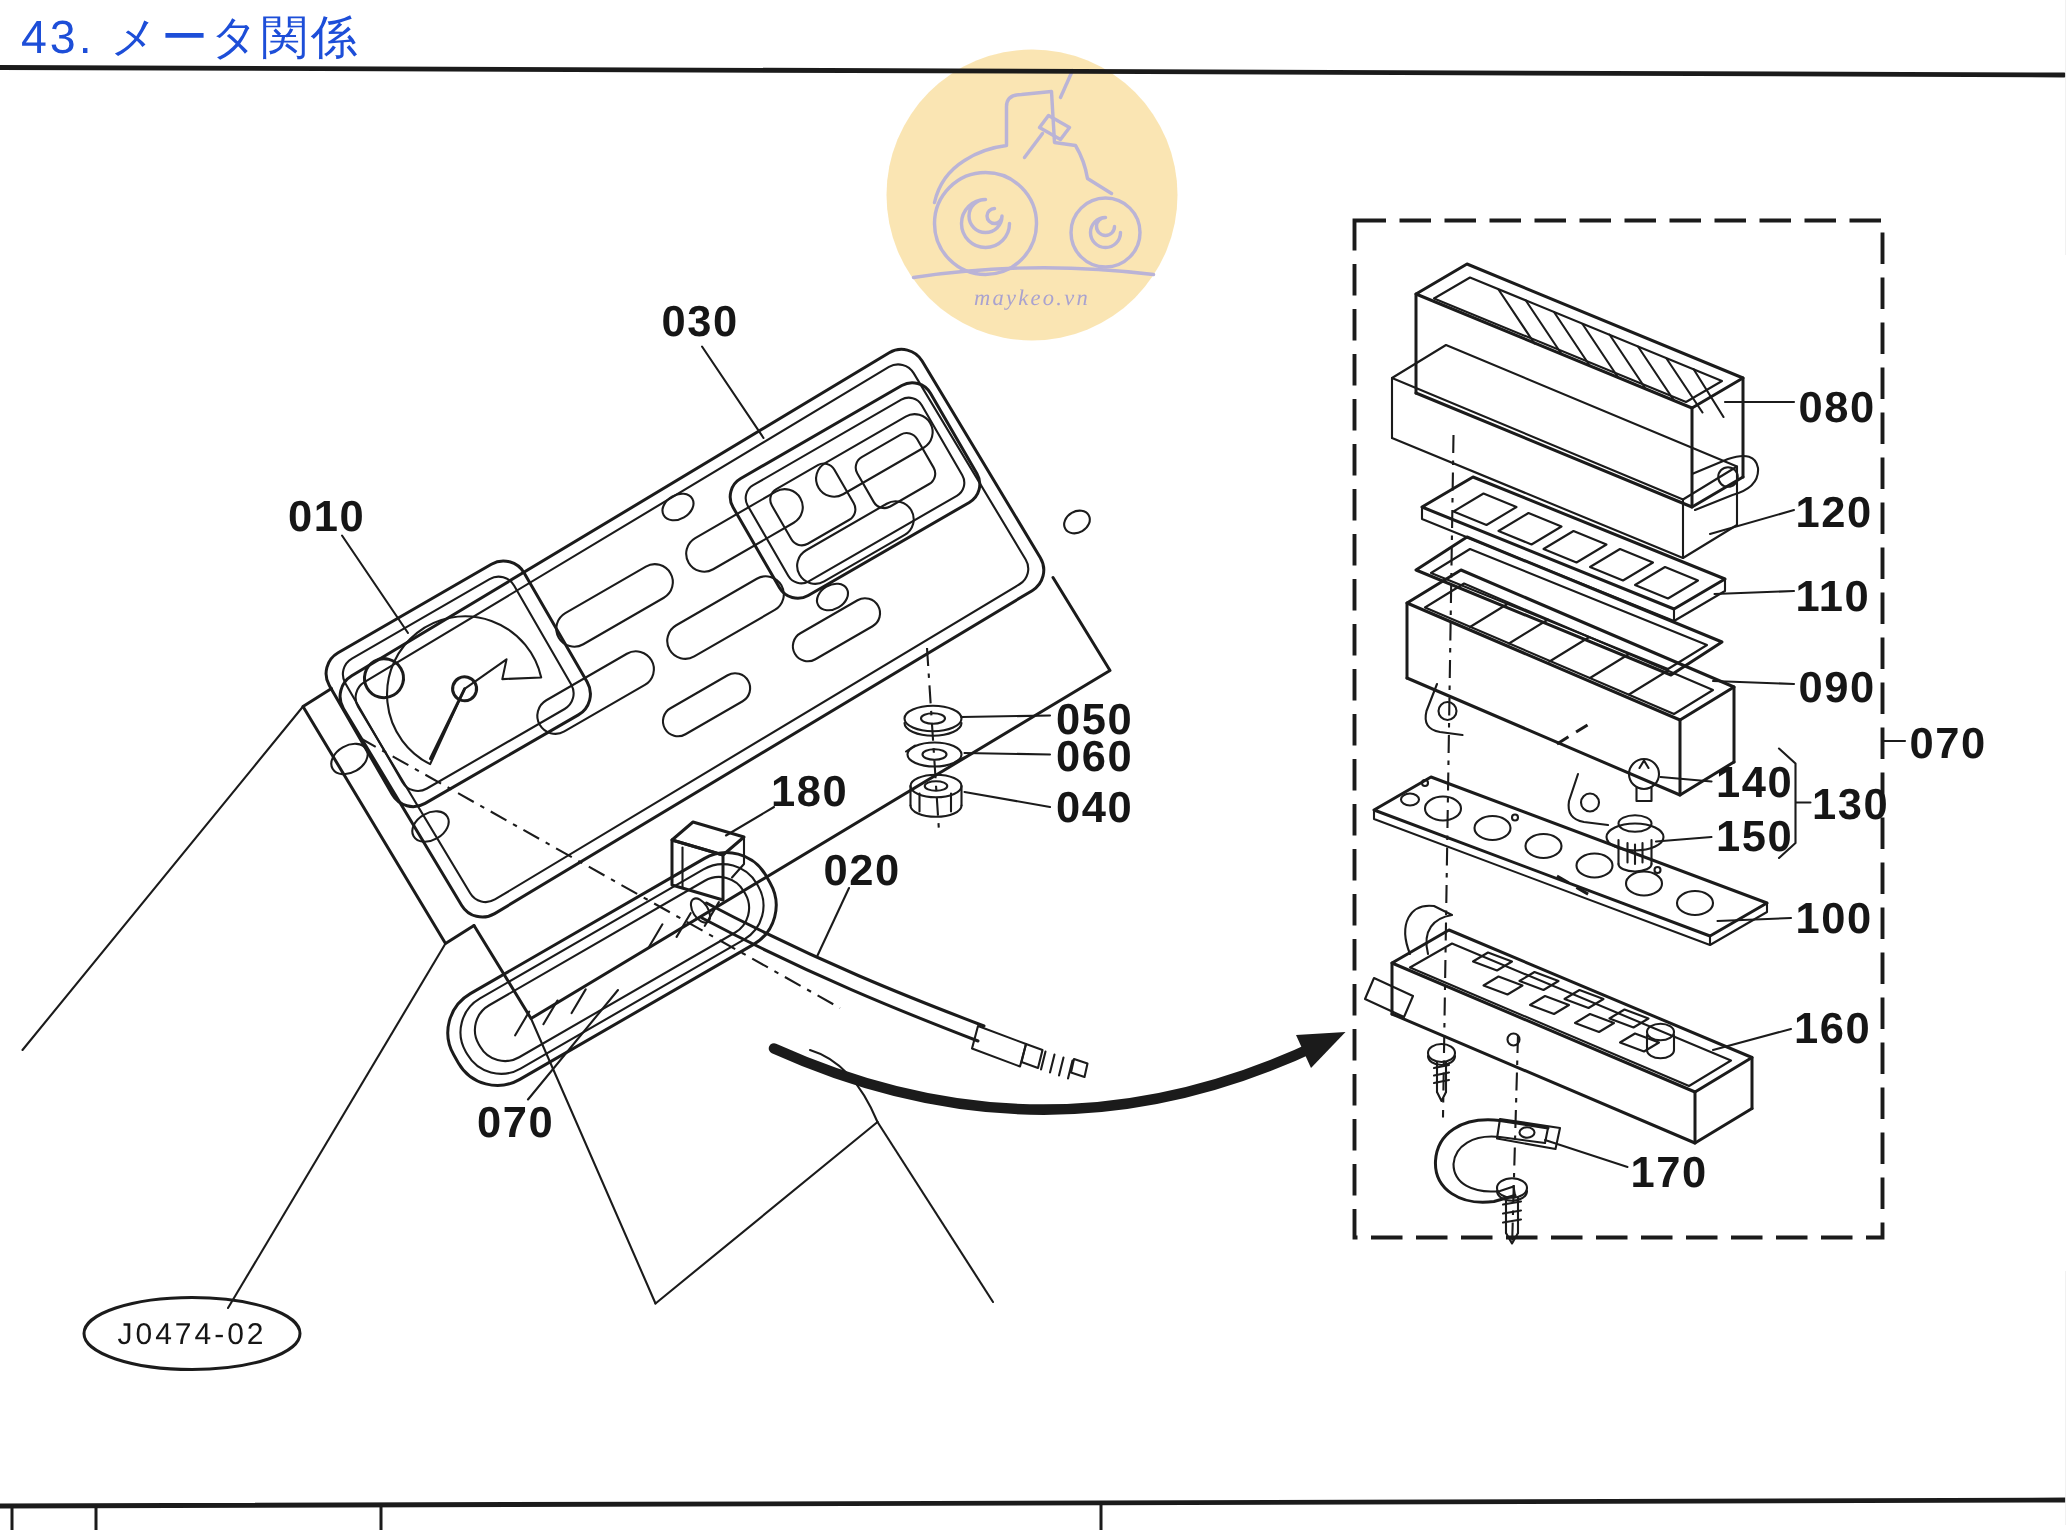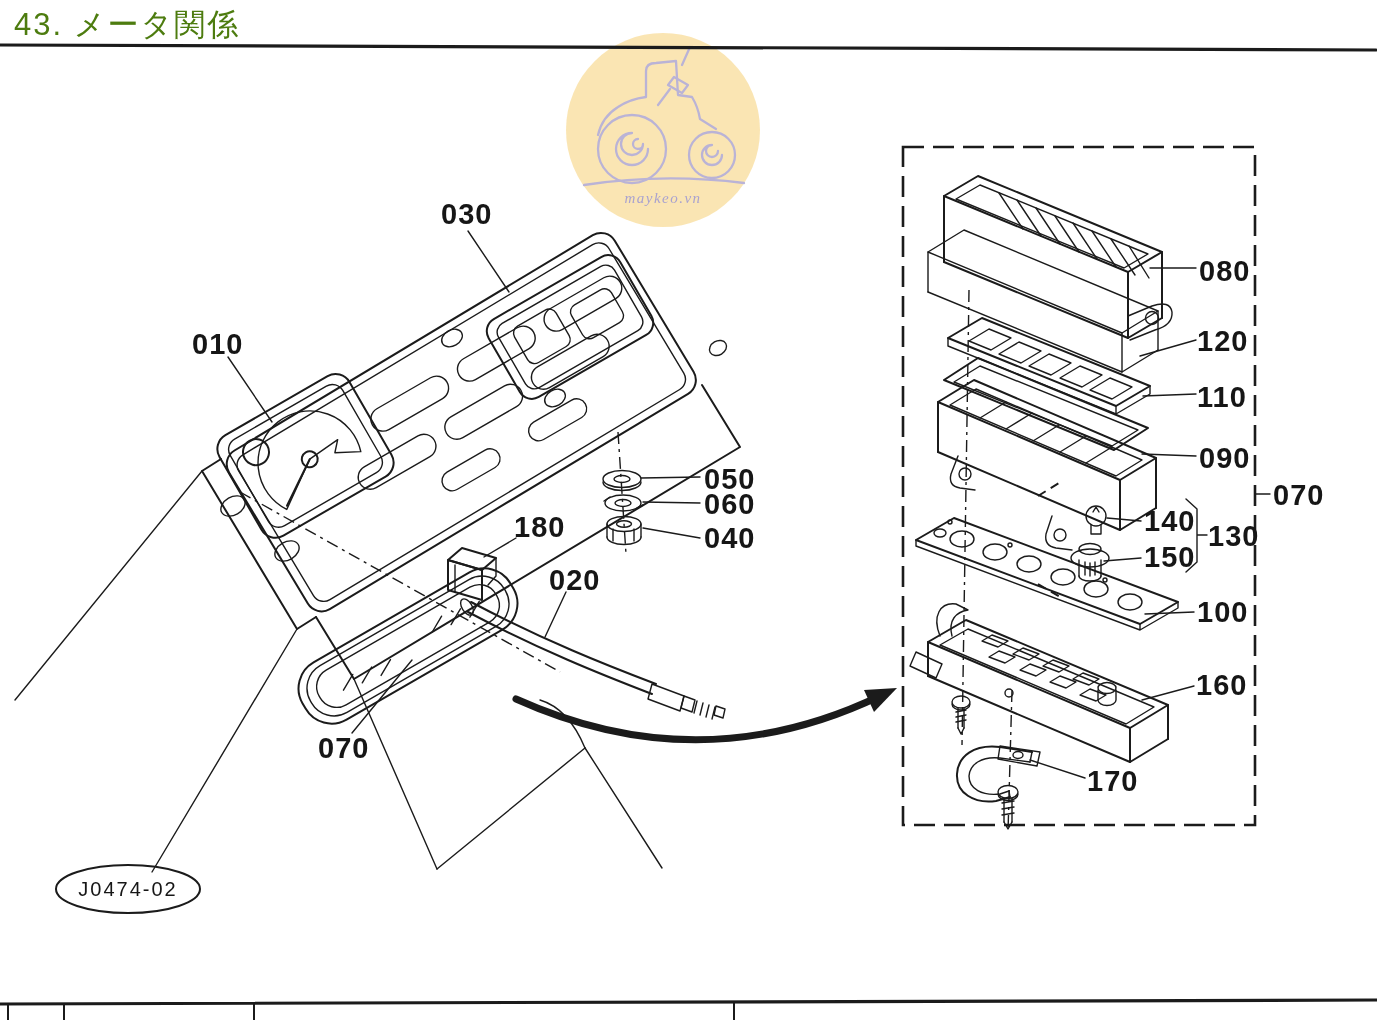--- a/index.html
+++ b/index.html
@@ -1,20 +1,20 @@
 <!DOCTYPE html>
 <html><head>
 <meta charset="utf-8">
 <style>
   html,body{margin:0;padding:0;background:#e8e8e8;}
   .page{position:relative;width:1377px;height:1020px;background:#ffffff;overflow:hidden;
         font-family:"Liberation Sans",sans-serif;color:#141414;}
   .title{position:absolute;left:14px;top:4px;font-size:31px;font-weight:500;letter-spacing:2px;
-         color:#4d7c0f;white-space:nowrap;}
-  .watermark{position:absolute;left:566px;top:33px;width:194px;height:194px;border-radius:50%;
+         color:#1d4ed8;white-space:nowrap;}
+  .watermark{position:absolute;left:591px;top:33px;width:194px;height:194px;border-radius:50%;
              background:rgba(250,227,173,0.92);}
   .footer-models{position:absolute;right:8px;top:972px;font-size:23px;font-weight:600;
                  letter-spacing:0.5px;color:#141414;white-space:nowrap;}
   .footer-models .m{margin-left:16px;}
   .footer-models sub{font-size:0.62em;}
   svg.overlay{position:absolute;left:0;top:0;}
   .ln{fill:none;stroke:#1b1b1b;stroke-width:2;stroke-linecap:round;stroke-linejoin:round;}
   .thin{stroke-width:1.4;}
   .thick{stroke-width:3.2;}
   .dashbox{fill:none;stroke:#1b1b1b;stroke-width:2.6;stroke-dasharray:21 9;}

